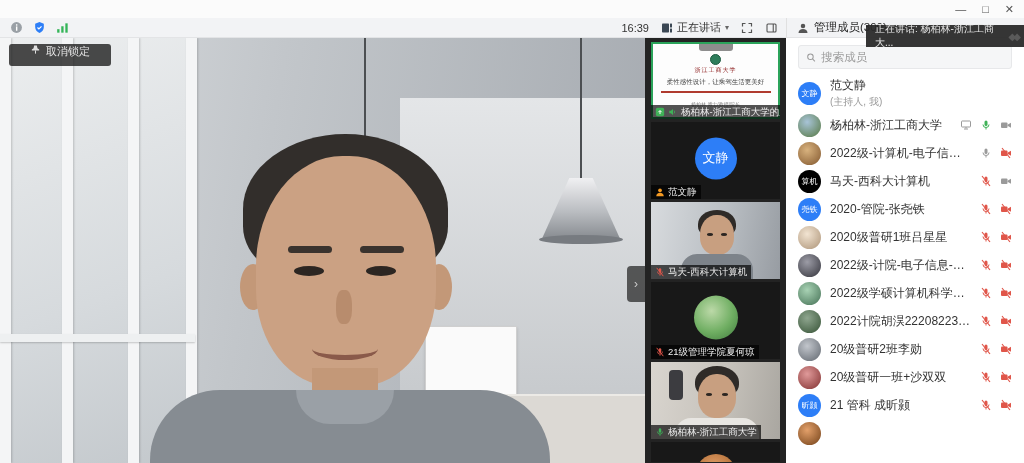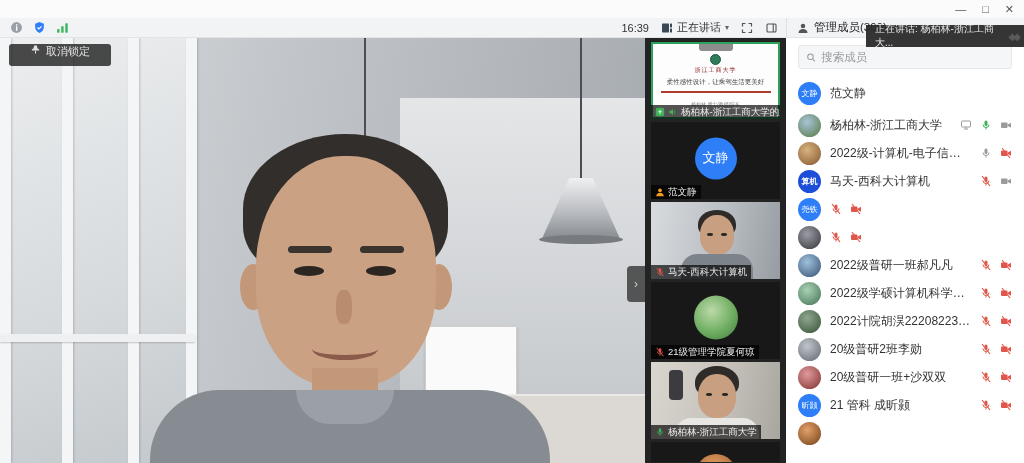--- a/index.html
+++ b/index.html
@@ -368,20 +368,21 @@
             <circle cx="10.5" cy="10.5" r="6.5"></circle>
             <line x1="15.5" y1="15.5" x2="21" y2="21"></line>
           </svg>
         <input type="text" placeholder="搜索成员" style="">
       </div>
       <div class="mlist" id="mlist">
   <div class="mrow first">
     <div class="m-avatar" style="background: rgb(45, 126, 247);">文静</div>
     <div class="m-text">
       <div class="m-name">范文静</div>
+      <div class="m-sub">(主持人, 我)</div>
     </div>
     <div class="m-icons"></div>
   </div>
 
   <div class="mrow">
     <div class="m-avatar" style="background: radial-gradient(circle at 40% 35%, rgb(168, 196, 216) 0%, rgb(94, 127, 80) 90%);"></div>
     <div class="m-text">
       <div class="m-name">杨柏林-浙江工商大学</div>
 
     </div>
@@ -427,21 +428,21 @@
                 <svg width="12" height="12" viewBox="0 0 24 24">
                   <rect x="2" y="7" width="13" height="11" rx="2" fill="#e0564a"></rect>
                   <path d="M15 11.5l7-4.2v10.4l-7-4.2z" fill="#e0564a"></path>
                   <line x1="4" y1="2" x2="20" y2="22" stroke="#e0564a" stroke-width="2.4"></line>
                 </svg>
               </span>
             </div>
   </div>
 
   <div class="mrow">
-    <div class="m-avatar" style="background: #1d4ed8; font-weight: bold;">算机</div>
+    <div class="m-avatar" style="background: #000000;">算机</div>
     <div class="m-text">
       <div class="m-name">马天-西科大计算机</div>
 
     </div>
     <div class="m-icons">
               <span>
                 <svg width="12" height="12" viewBox="0 0 24 24">
                   <rect x="9" y="3" width="6" height="11" rx="3" fill="#e0564a"></rect>
                   <path d="M6 11a6 6 0 0 0 12 0" fill="none" stroke="#e0564a" stroke-width="2"></path>
                   <line x1="12" y1="17" x2="12" y2="21" stroke="#e0564a" stroke-width="2"></line>
@@ -452,85 +453,93 @@
                 <svg width="12" height="12" viewBox="0 0 24 24">
                   <rect x="2" y="7" width="13" height="11" rx="2" fill="#9a9a9a"></rect>
                   <path d="M15 11.5l7-4.2v10.4l-7-4.2z" fill="#9a9a9a"></path>
                 </svg>
               </span>
             </div>
   </div>
 
   <div class="mrow">
     <div class="m-avatar" style="background: rgb(45, 126, 247);">尧铁</div>
-    <div class="m-icons">
-              <span>
-                <svg width="12" height="12" viewBox="0 0 24 24">
-                  <rect x="9" y="3" width="6" height="11" rx="3" fill="#e0564a"></rect>
-                  <path d="M6 11a6 6 0 0 0 12 0" fill="none" stroke="#e0564a" stroke-width="2"></path>
-                  <line x1="12" y1="17" x2="12" y2="21" stroke="#e0564a" stroke-width="2"></line>
-                  <line x1="4" y1="2" x2="20" y2="22" stroke="#e0564a" stroke-width="2.4"></line>
-                </svg>
-              </span>
-              <span>
-                <svg width="12" height="12" viewBox="0 0 24 24">
-                  <rect x="2" y="7" width="13" height="11" rx="2" fill="#e0564a"></rect>
-                  <path d="M15 11.5l7-4.2v10.4l-7-4.2z" fill="#e0564a"></path>
-                  <line x1="4" y1="2" x2="20" y2="22" stroke="#e0564a" stroke-width="2.4"></line>
-                </svg>
-              </span>
-            </div>
-  </div>
-
+    <div class="m-text">
+      <div class="m-name">2020-管院-张尧铁</div>
+
+    </div>
+    <div class="m-icons">
+              <span>
+                <svg width="12" height="12" viewBox="0 0 24 24">
+                  <rect x="9" y="3" width="6" height="11" rx="3" fill="#e0564a"></rect>
+                  <path d="M6 11a6 6 0 0 0 12 0" fill="none" stroke="#e0564a" stroke-width="2"></path>
+                  <line x1="12" y1="17" x2="12" y2="21" stroke="#e0564a" stroke-width="2"></line>
+                  <line x1="4" y1="2" x2="20" y2="22" stroke="#e0564a" stroke-width="2.4"></line>
+                </svg>
+              </span>
+              <span>
+                <svg width="12" height="12" viewBox="0 0 24 24">
+                  <rect x="2" y="7" width="13" height="11" rx="2" fill="#e0564a"></rect>
+                  <path d="M15 11.5l7-4.2v10.4l-7-4.2z" fill="#e0564a"></path>
+                  <line x1="4" y1="2" x2="20" y2="22" stroke="#e0564a" stroke-width="2.4"></line>
+                </svg>
+              </span>
+            </div>
+  </div>
+
+  <div class="mrow">
+    <div class="m-avatar" style="background: radial-gradient(circle at 40% 35%, rgb(242, 228, 210) 0%, rgb(179, 155, 128) 90%);"></div>
+    <div class="m-text">
+      <div class="m-name">2020级普研1班吕星星</div>
+
+    </div>
+    <div class="m-icons">
+              <span>
+                <svg width="12" height="12" viewBox="0 0 24 24">
+                  <rect x="9" y="3" width="6" height="11" rx="3" fill="#e0564a"></rect>
+                  <path d="M6 11a6 6 0 0 0 12 0" fill="none" stroke="#e0564a" stroke-width="2"></path>
+                  <line x1="12" y1="17" x2="12" y2="21" stroke="#e0564a" stroke-width="2"></line>
+                  <line x1="4" y1="2" x2="20" y2="22" stroke="#e0564a" stroke-width="2.4"></line>
+                </svg>
+              </span>
+              <span>
+                <svg width="12" height="12" viewBox="0 0 24 24">
+                  <rect x="2" y="7" width="13" height="11" rx="2" fill="#e0564a"></rect>
+                  <path d="M15 11.5l7-4.2v10.4l-7-4.2z" fill="#e0564a"></path>
+                  <line x1="4" y1="2" x2="20" y2="22" stroke="#e0564a" stroke-width="2.4"></line>
+                </svg>
+              </span>
+            </div>
+  </div>
 
   <div class="mrow">
     <div class="m-avatar" style="background: radial-gradient(circle at 40% 35%, rgb(156, 156, 166) 0%, rgb(62, 62, 70) 90%);"></div>
-    <div class="m-icons">
-              <span>
-                <svg width="12" height="12" viewBox="0 0 24 24">
-                  <rect x="9" y="3" width="6" height="11" rx="3" fill="#e0564a"></rect>
-                  <path d="M6 11a6 6 0 0 0 12 0" fill="none" stroke="#e0564a" stroke-width="2"></path>
-                  <line x1="12" y1="17" x2="12" y2="21" stroke="#e0564a" stroke-width="2"></line>
-                  <line x1="4" y1="2" x2="20" y2="22" stroke="#e0564a" stroke-width="2.4"></line>
-                </svg>
-              </span>
-              <span>
-                <svg width="12" height="12" viewBox="0 0 24 24">
-                  <rect x="2" y="7" width="13" height="11" rx="2" fill="#e0564a"></rect>
-                  <path d="M15 11.5l7-4.2v10.4l-7-4.2z" fill="#e0564a"></path>
-                  <line x1="4" y1="2" x2="20" y2="22" stroke="#e0564a" stroke-width="2.4"></line>
-                </svg>
-              </span>
-            </div>
-  </div>
-
-  <div class="mrow">
-    <div class="m-avatar" style="background: radial-gradient(circle at 40% 35%, rgb(159, 192, 221) 0%, rgb(63, 93, 122) 90%);"></div>
-    <div class="m-text">
-      <div class="m-name">2022级普研一班郝凡凡</div>
-
-    </div>
-    <div class="m-icons">
-              <span>
-                <svg width="12" height="12" viewBox="0 0 24 24">
-                  <rect x="9" y="3" width="6" height="11" rx="3" fill="#e0564a"></rect>
-                  <path d="M6 11a6 6 0 0 0 12 0" fill="none" stroke="#e0564a" stroke-width="2"></path>
-                  <line x1="12" y1="17" x2="12" y2="21" stroke="#e0564a" stroke-width="2"></line>
-                  <line x1="4" y1="2" x2="20" y2="22" stroke="#e0564a" stroke-width="2.4"></line>
-                </svg>
-              </span>
-              <span>
-                <svg width="12" height="12" viewBox="0 0 24 24">
-                  <rect x="2" y="7" width="13" height="11" rx="2" fill="#e0564a"></rect>
-                  <path d="M15 11.5l7-4.2v10.4l-7-4.2z" fill="#e0564a"></path>
-                  <line x1="4" y1="2" x2="20" y2="22" stroke="#e0564a" stroke-width="2.4"></line>
-                </svg>
-              </span>
-            </div>
-  </div>
+    <div class="m-text">
+      <div class="m-name">2022级-计院-电子信息-于巍</div>
+
+    </div>
+    <div class="m-icons">
+              <span>
+                <svg width="12" height="12" viewBox="0 0 24 24">
+                  <rect x="9" y="3" width="6" height="11" rx="3" fill="#e0564a"></rect>
+                  <path d="M6 11a6 6 0 0 0 12 0" fill="none" stroke="#e0564a" stroke-width="2"></path>
+                  <line x1="12" y1="17" x2="12" y2="21" stroke="#e0564a" stroke-width="2"></line>
+                  <line x1="4" y1="2" x2="20" y2="22" stroke="#e0564a" stroke-width="2.4"></line>
+                </svg>
+              </span>
+              <span>
+                <svg width="12" height="12" viewBox="0 0 24 24">
+                  <rect x="2" y="7" width="13" height="11" rx="2" fill="#e0564a"></rect>
+                  <path d="M15 11.5l7-4.2v10.4l-7-4.2z" fill="#e0564a"></path>
+                  <line x1="4" y1="2" x2="20" y2="22" stroke="#e0564a" stroke-width="2.4"></line>
+                </svg>
+              </span>
+            </div>
+  </div>
+
 
   <div class="mrow">
     <div class="m-avatar" style="background: radial-gradient(circle at 40% 35%, rgb(168, 210, 180) 0%, rgb(78, 122, 94) 90%);"></div>
     <div class="m-text">
       <div class="m-name">2022级学硕计算机科学与技术-吴腾</div>
 
     </div>
     <div class="m-icons">
               <span>
                 <svg width="12" height="12" viewBox="0 0 24 24">

